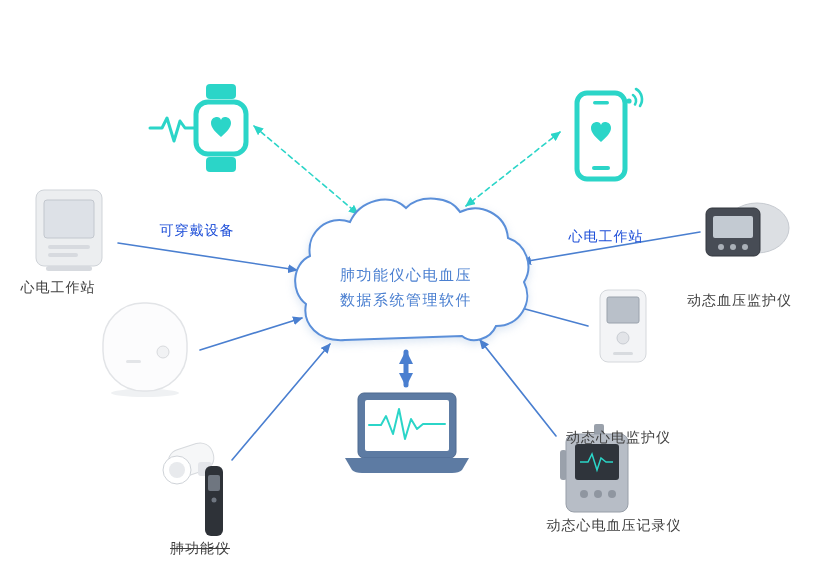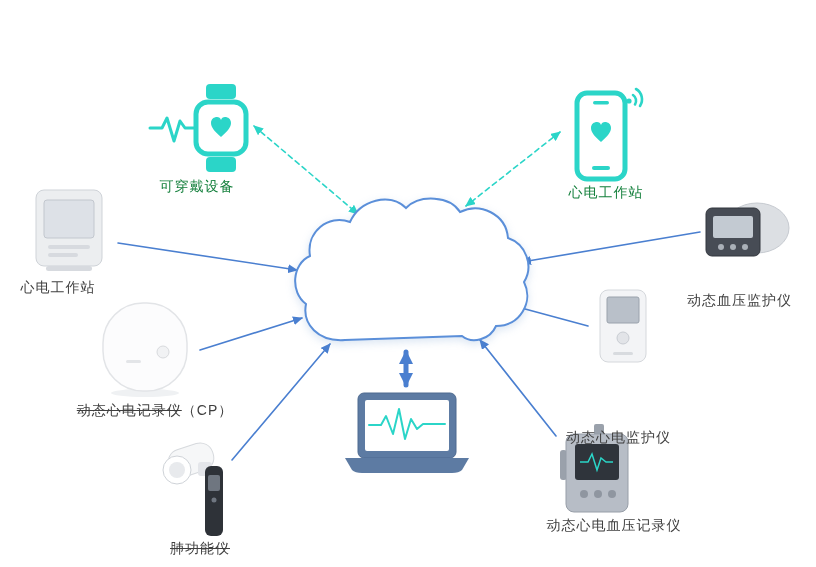--- a/index.html
+++ b/index.html
@@ -1,21 +1,21 @@
 <!DOCTYPE html>
 <html><head>
 <meta charset="utf-8">
 <style>
   * { margin:0; padding:0; box-sizing:border-box; }
   html,body { background:#ffffff; }
   body { font-family:"Liberation Sans", sans-serif; }
   .canvas { position:relative; width:816px; height:567px; background:#fff; overflow:hidden; }
   .layer { position:absolute; left:0; top:0; }
   .label { position:absolute; font-size:14px; color:#3f3f3f; text-align:center; white-space:nowrap; letter-spacing:1px; }
-  .label.teal { color:#15803d; }
+  .label.teal { color:#1d4ed8;margin-top:44px; }
   .strike { text-decoration:line-through; text-decoration-thickness:1px; }
   .cloud-text { position:absolute; left:318px; top:262px; width:176px; text-align:center;
                 color:#4a7fd0; font-size:15px; line-height:25px; letter-spacing:1.5px; }
 </style>
 </head>
 <body>
 
 <div class="canvas">
 
   <svg class="layer" width="816" height="567" viewBox="0 0 816 567">
@@ -128,23 +128,26 @@
     </g>
 
     <g>
       <rect x="358" y="393" width="98" height="65" rx="6" fill="#5d7ba3" stroke="#4e6a90"></rect>
       <rect x="365" y="400" width="84" height="51" rx="2" fill="#ffffff"></rect>
       <polyline points="369,425 381,425 386,416 393,434 399,409 405,439 411,419 417,429 423,424 445,424" fill="none" stroke="#2bd5c8" stroke-width="2" stroke-linecap="round" stroke-linejoin="round"></polyline>
       <path d="M345,458 L469,458 L462,470 Q459,473 452,473 L362,473 Q355,473 352,470 Z" fill="#5d7ba3"></path>
     </g>
   </svg>
 
+  <div class="cloud-text">
+    <div>肺功能仪心电血压</div>
+    <div>数据系统管理软件</div>
+  </div>
 
   <div class="label teal" style="left:147px; top:178px; width:100px;">可穿戴设备</div>
   <div class="label teal" style="left:556px; top:184px; width:100px;">心电工作站</div>
   <div class="label" style="left:8px; top:279px; width:100px;">心电工作站</div>
-  <div class="label" style="left:69px; top:402px; width:172px;"><span class="strike">动态心电记录仪</span><span>（CP）</span></div>
   <div class="label strike" style="left:150px; top:540px; width:100px;">肺功能仪</div>
   <div class="label" style="left:687px; top:292px; width:100px;">动态血压监护仪</div>
   <div class="label" style="left:566px; top:381px; width:100px;margin-top:48px;">动态心电监护仪</div>
   <div class="label" style="left:516px; top:517px; width:140px;margin-left:28px;">动态心电血压记录仪</div>
 
 </div>
 
 </body></html>

